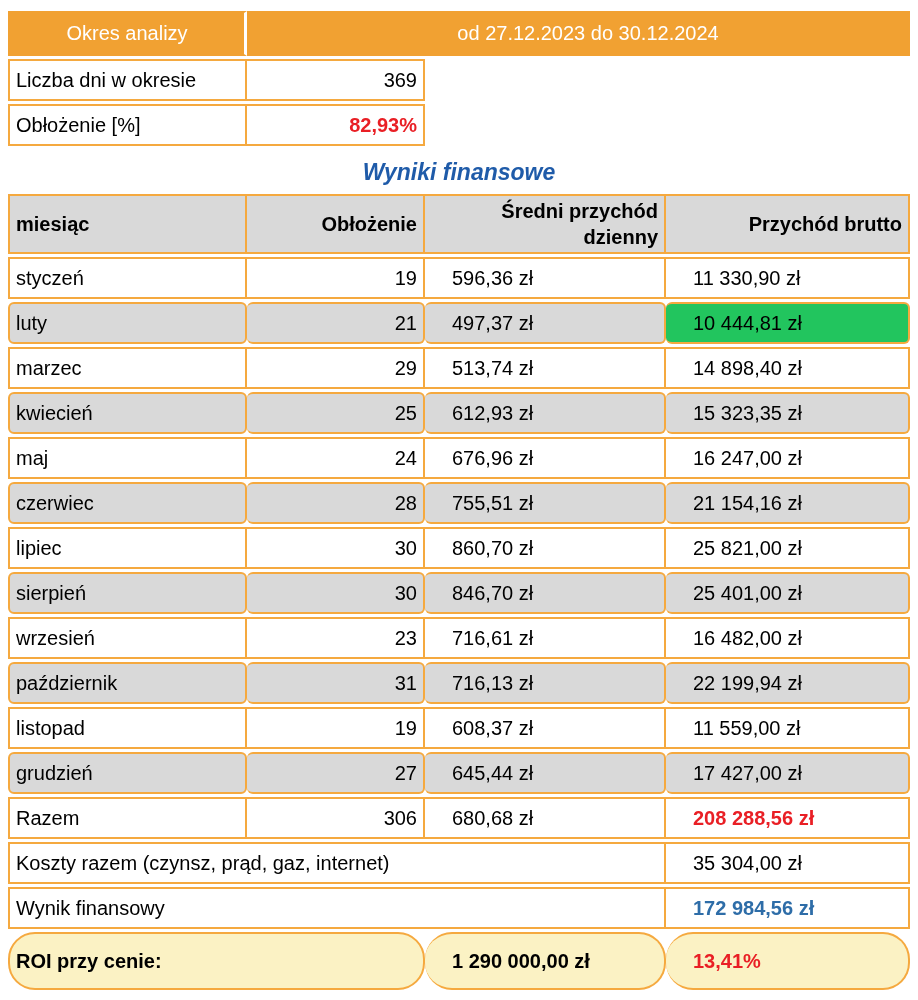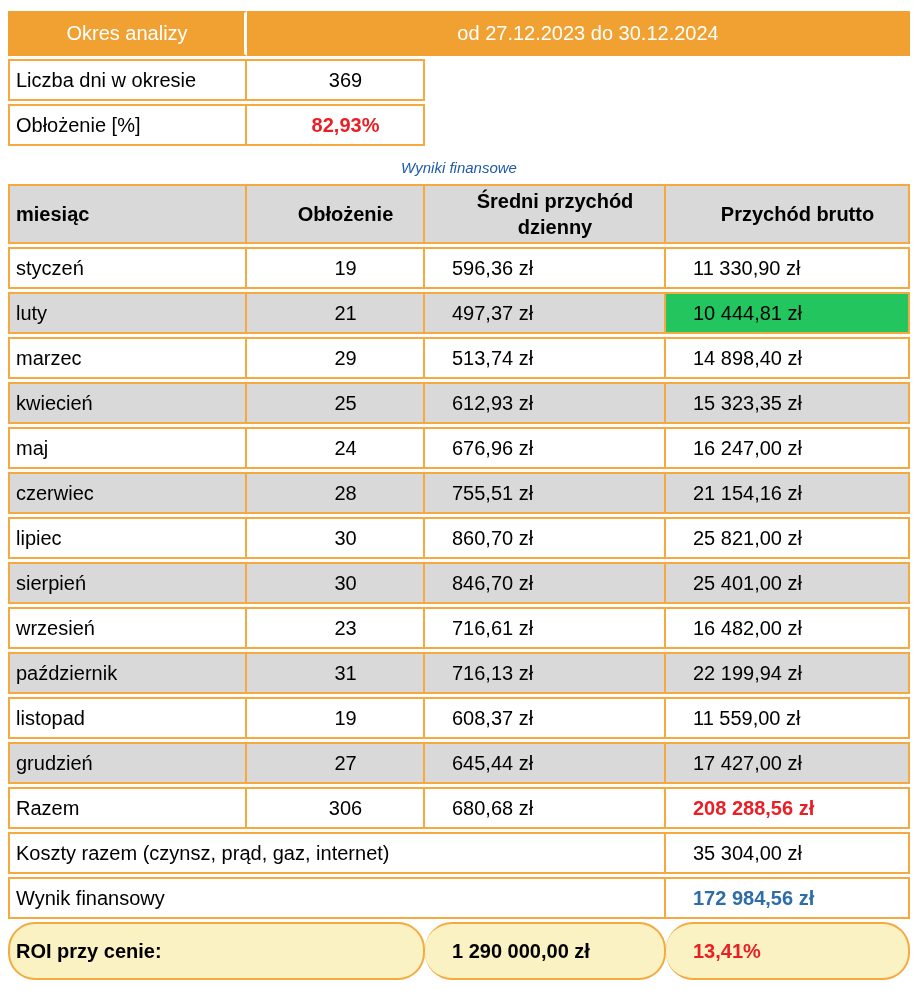--- a/index.html
+++ b/index.html
@@ -16,32 +16,32 @@
   td{
     border:2px solid #F5A93F;
     height:38px;padding:0 6px;
     vertical-align:middle;white-space:nowrap;overflow:hidden;
     background:#ffffff;
   }
   td+td{border-left:none;padding-left:27px;}
   .orange{background:#F1A132;color:#ffffff;font-weight:normal;text-align:center;border-color:#F1A132;height:41px;}
   .divR{border-right:3px solid #ffffff;}
   .empty{border:none !important;background:transparent;}
-  .c{text-align:center;}
+  .c{text-align:right;}
   .r{text-align:left;}
   .hdr td{background:#D9D9D9;font-weight:bold;height:56px;line-height:26px;}
   .hdr .wraphead{white-space:normal;}
-  .shade td{background:#D9D9D9;}
+  .shade td{background:#D9D9D9;border-radius:6px;}
   .shade td.nobg{background:#22c55e;}
   .redbold{color:#E91F25;font-weight:bold;}
   .bluebold{color:#2E6DA8;font-weight:bold;}
   .title{
     width:902px;text-align:center;
     margin:10px 0 5px 0;
-    color:#1F5BA9;font-weight:normal;font-style:italic;font-size:15px;
+    color:#1F5BA9;font-weight:bold;font-style:italic;font-size:23px;
   }
   .resultpad{padding-right:91px;margin-top:24px;}
   .roi td{background:#FBF2C4;font-weight:bold;height:54px;border-radius:27px;}
 </style>
 </head>
 <body>
 
 <div class="wrap">
 
   <table>

